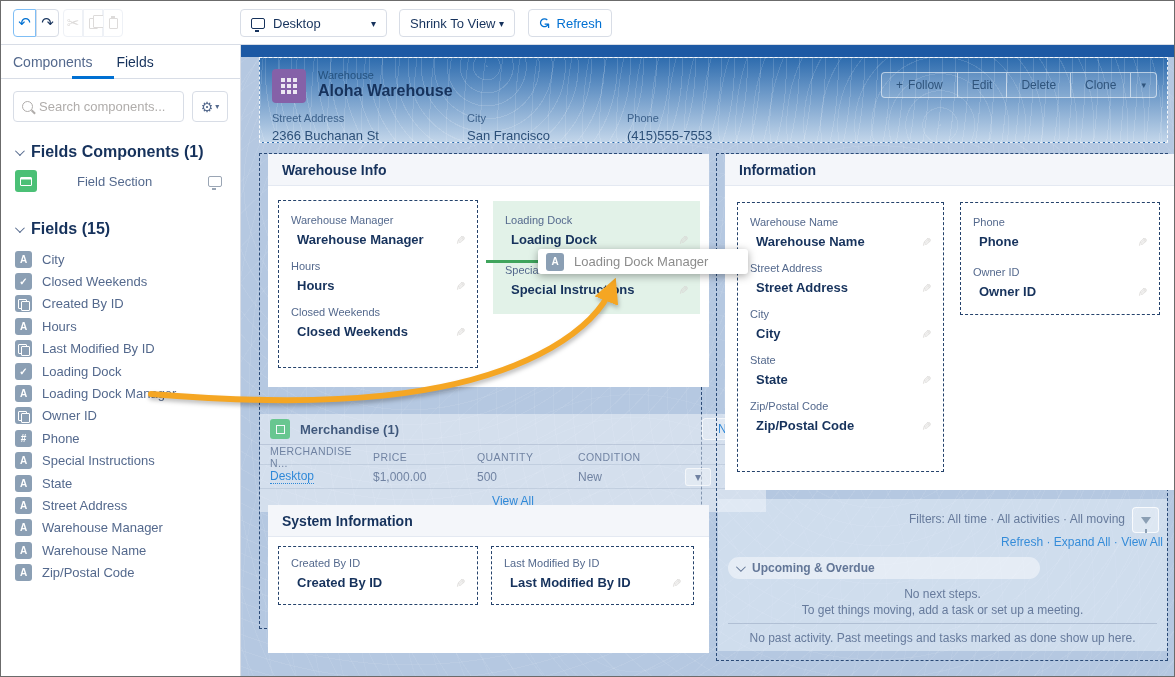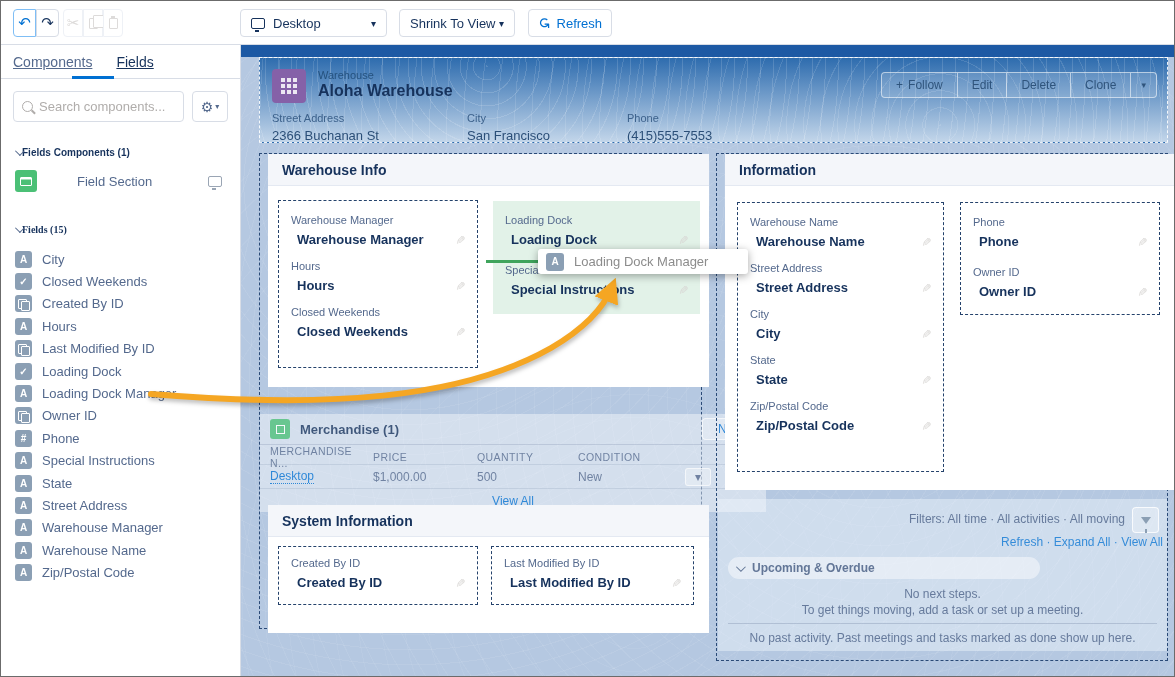--- a/index.html
+++ b/index.html
@@ -24,34 +24,34 @@
   #view-dd { left:398px; width:116px; }
   .dd .caret { margin-left:auto; color:#16325c; font-size:10px; }
   .monitor { width:14px; height:11px; border:1.6px solid #16325c; border-radius:2px; position:relative; margin-right:8px; }
   .monitor::after { content:""; position:absolute; left:3px; bottom:-4px; width:4px; height:2px; background:#16325c; box-shadow:-3px 2px 0 -1px #16325c, 3px 2px 0 -1px #16325c; }
   #refresh-btn { left:527px; width:84px; color:#0070d2; font-size:13px; justify-content:center; gap:6px; border-radius:4px; display:flex; }
   #refresh-btn .ric { font-size:15px; transform:rotate(90deg) scaleX(-1); display:inline-block; }
 
   
   .sidebar { position:absolute; left:0; top:44px; width:240px; height:633px; background:#fff; border-right:1px solid #d8dde6; z-index:5; }
   .tabs { height:34px; border-bottom:1px solid #d8dde6; position:relative; display:flex; align-items:center; }
-  .tab { font-size:14px; padding:0 12px; color:#54698d; cursor:pointer;text-decoration:underline; }
+  .tab { font-size:14px; padding:0 12px; color:#54698d; cursor:pointer; }
   .tab.active { color:#16325c; }
   .tab-underline { position:absolute; left:71px; bottom:-1px; width:42px; height:3px; background:#0070d2; }
   .search-row { margin:12px 12px 0 12px; display:flex; gap:8px; }
   .search-box { flex:1; height:31px; border:1px solid #d8dde6; border-radius:4px; display:flex; align-items:center; padding:0 8px; gap:6px; }
   .search-box input { border:none; outline:none; width:100%; font-size:13px; color:#16325c; font-family:"Liberation Sans",sans-serif; }
   .search-box input::placeholder { color:#b0adab; }
   .sicon { width:11px; height:11px; border:1.6px solid #b0adab; border-radius:50%; position:relative; flex:none; }
   .sicon::after { content:""; position:absolute; width:5px; height:1.6px; background:#b0adab; transform:rotate(45deg); left:8px; top:9px; }
   .gear-btn { width:36px; height:31px; border:1px solid #d8dde6; border-radius:4px; background:#fff; color:#54698d; font-size:14px; display:flex; align-items:center; justify-content:center; gap:2px; cursor:pointer; }
   .gear-btn .caret { font-size:8px; }
-  .sec-h { display:flex; align-items:center; padding-left:14px; font-size:10px; font-weight:bold; color:#16325c; height:16px; }
+  .sec-h { display:flex; align-items:center; gap:9px; padding-left:14px; font-size:16px; font-weight:bold; color:#16325c; height:16px; }
   .sec-h.first { margin-top:22px; }
-  .sec-h.second { margin-top:27px;font-family:Liberation Serif, serif; }
+  .sec-h.second { margin-top:27px; }
   .chev { width:7px; height:7px; border-right:1.7px solid #54698d; border-bottom:1.7px solid #54698d; transform:rotate(45deg) translateY(-2px); flex:none; }
   .fs-item { margin:8px 0 0 14px; height:26px; display:flex; align-items:center; gap:10px; cursor:grab; }
   .fs-ic { width:22px; height:22px; background:#4bc076; border-radius:3px; display:flex; align-items:center; justify-content:center; }
   .fs-ic .grid { width:12px; height:9px; border:1.5px solid #fff; border-radius:1px; box-shadow:inset 0 2.5px 0 -1px #fff; }
   .fs-lbl { font-size:13px; color:#54698d;margin-left:30px; }
   .fs-mon { margin-left:auto; margin-right:18px; }
   .monitor.gray { border-color:#9aa5b4; }
   .monitor.gray::after { background:#9aa5b4; box-shadow:-3px 2px 0 -1px #9aa5b4, 3px 2px 0 -1px #9aa5b4; }
   .f-list { margin-top:11px; }
   .f-item { height:22.4px; display:flex; align-items:center; gap:10px; padding-left:14px; cursor:grab; }
@@ -92,21 +92,21 @@
   .rh-dl { font-size:11px; color:#3c618b; margin-bottom:4px; }
   .rh-dv { font-size:13px; color:#2b4f78; }
 
   .region { position:absolute; border:1px dashed #2a4a77; }
   #left-region { left:18px; top:108px; width:443px; height:476px; }
   #right-region { left:475px; top:108px; width:452px; height:508px; }
 
   .card { position:absolute; background:#fff; left:0; width:100%;margin-left:8px; }
   .card-h { height:32px; background:#f4f6fa; border-bottom:1px solid #e4e9f2; display:flex; align-items:center; padding-left:14px; font-size:14px; font-weight:bold; color:#16325c; }
   #wi-card { top:0; height:233px; }
-  #si-card { top:351px; height:128px; }
+  #si-card { top:351px; height:148px; }
   #info-card { top:0; height:336px; }
 
   .dash-box { position:absolute; border:1px dashed #24426b; padding:13px 12px; background:#fff; }
   .fgroup { margin-bottom:13px; }
   .flabel { font-size:11px; color:#54698d; margin-bottom:6px; }
   .fvrow { display:flex; align-items:center; }
   .fvalue { font-size:13px; font-weight:bold; color:#16325c; padding-left:6px; }
   .pencil { margin-left:auto; color:#d8d6d4; font-size:12px; transform:rotate(90deg); }
 
   #wi-left { left:10px; top:46px; width:200px; height:168px; }

